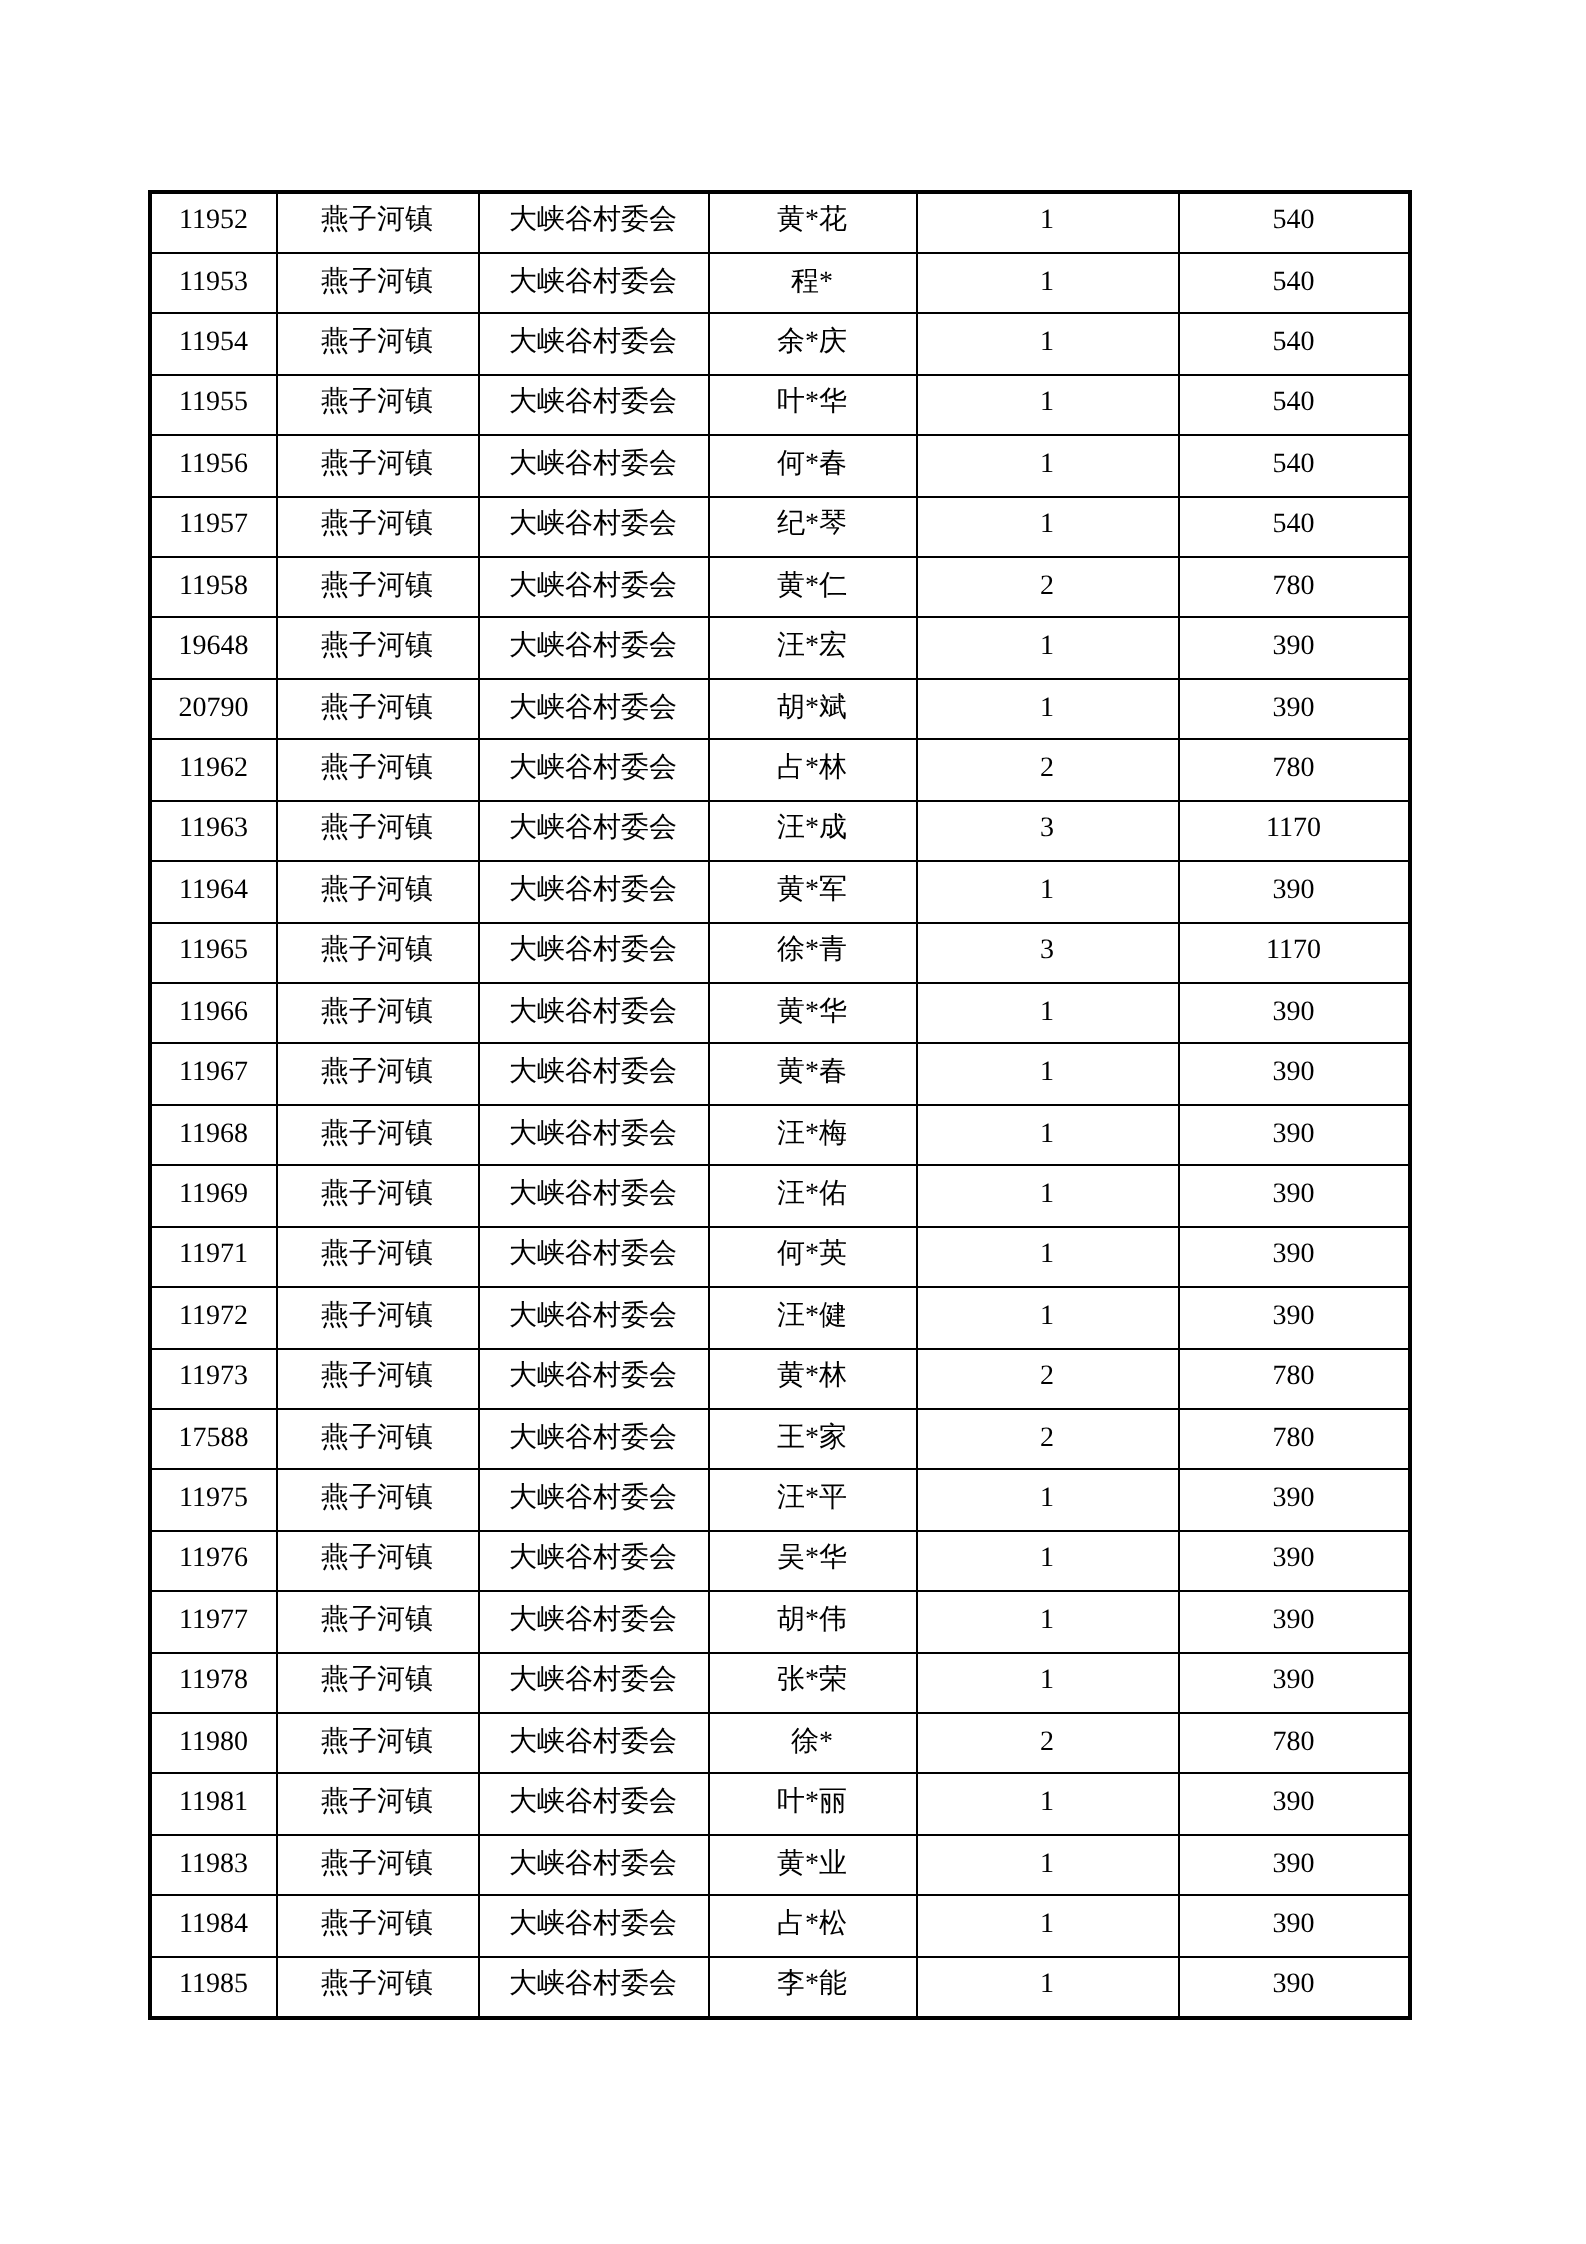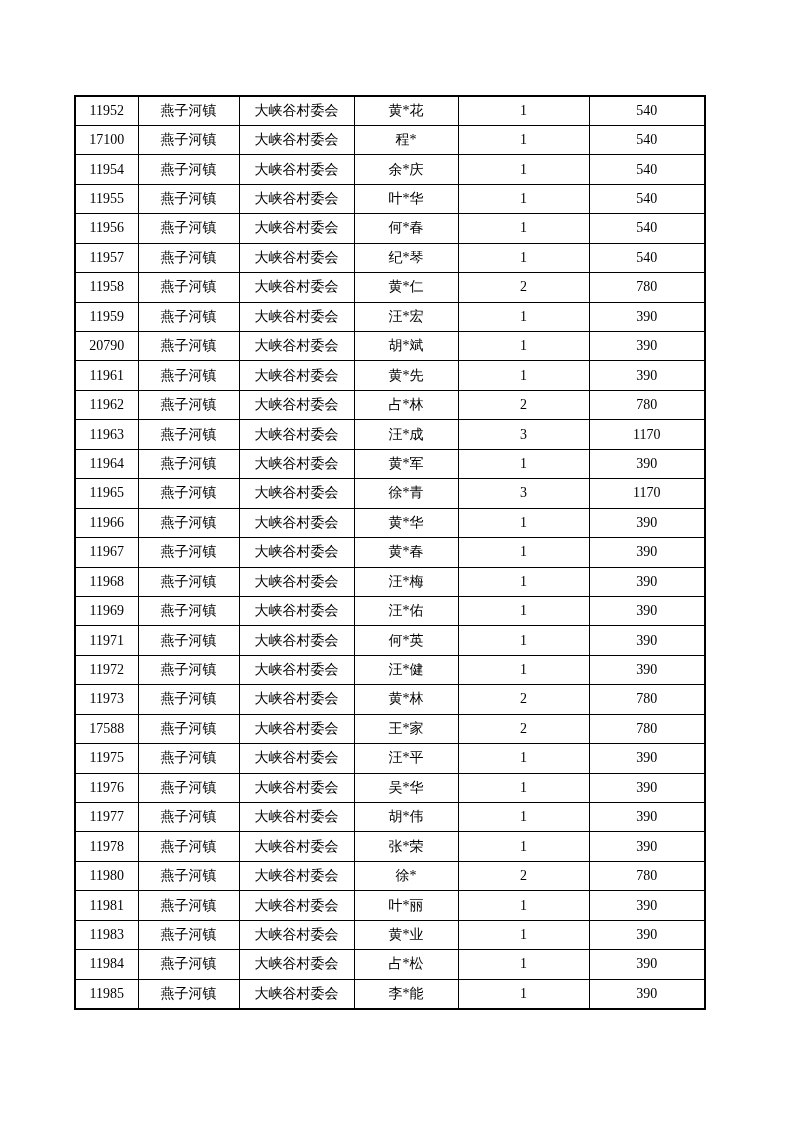--- a/index.html
+++ b/index.html
@@ -57,21 +57,21 @@
     <tbody>
         <tr>
           <td>11952</td>
           <td>燕子河镇</td>
           <td>大峡谷村委会</td>
           <td>黄*花</td>
           <td>1</td>
           <td>540</td>
         </tr>
         <tr>
-          <td>17100</td>
+          <td>11953</td>
           <td>燕子河镇</td>
           <td>大峡谷村委会</td>
           <td>程*</td>
           <td>1</td>
           <td>540</td>
         </tr>
         <tr>
           <td>11954</td>
           <td>燕子河镇</td>
           <td>大峡谷村委会</td>
@@ -105,40 +105,32 @@
         </tr>
         <tr>
           <td>11958</td>
           <td>燕子河镇</td>
           <td>大峡谷村委会</td>
           <td>黄*仁</td>
           <td>2</td>
           <td>780</td>
         </tr>
         <tr>
-          <td>11959</td>
+          <td>19648</td>
           <td>燕子河镇</td>
           <td>大峡谷村委会</td>
           <td>汪*宏</td>
           <td>1</td>
           <td>390</td>
         </tr>
         <tr>
           <td>20790</td>
           <td>燕子河镇</td>
           <td>大峡谷村委会</td>
           <td>胡*斌</td>
-          <td>1</td>
-          <td>390</td>
-        </tr>
-        <tr>
-          <td>11961</td>
-          <td>燕子河镇</td>
-          <td>大峡谷村委会</td>
-          <td>黄*先</td>
           <td>1</td>
           <td>390</td>
         </tr>
         <tr>
           <td>11962</td>
           <td>燕子河镇</td>
           <td>大峡谷村委会</td>
           <td>占*林</td>
           <td>2</td>
           <td>780</td>

